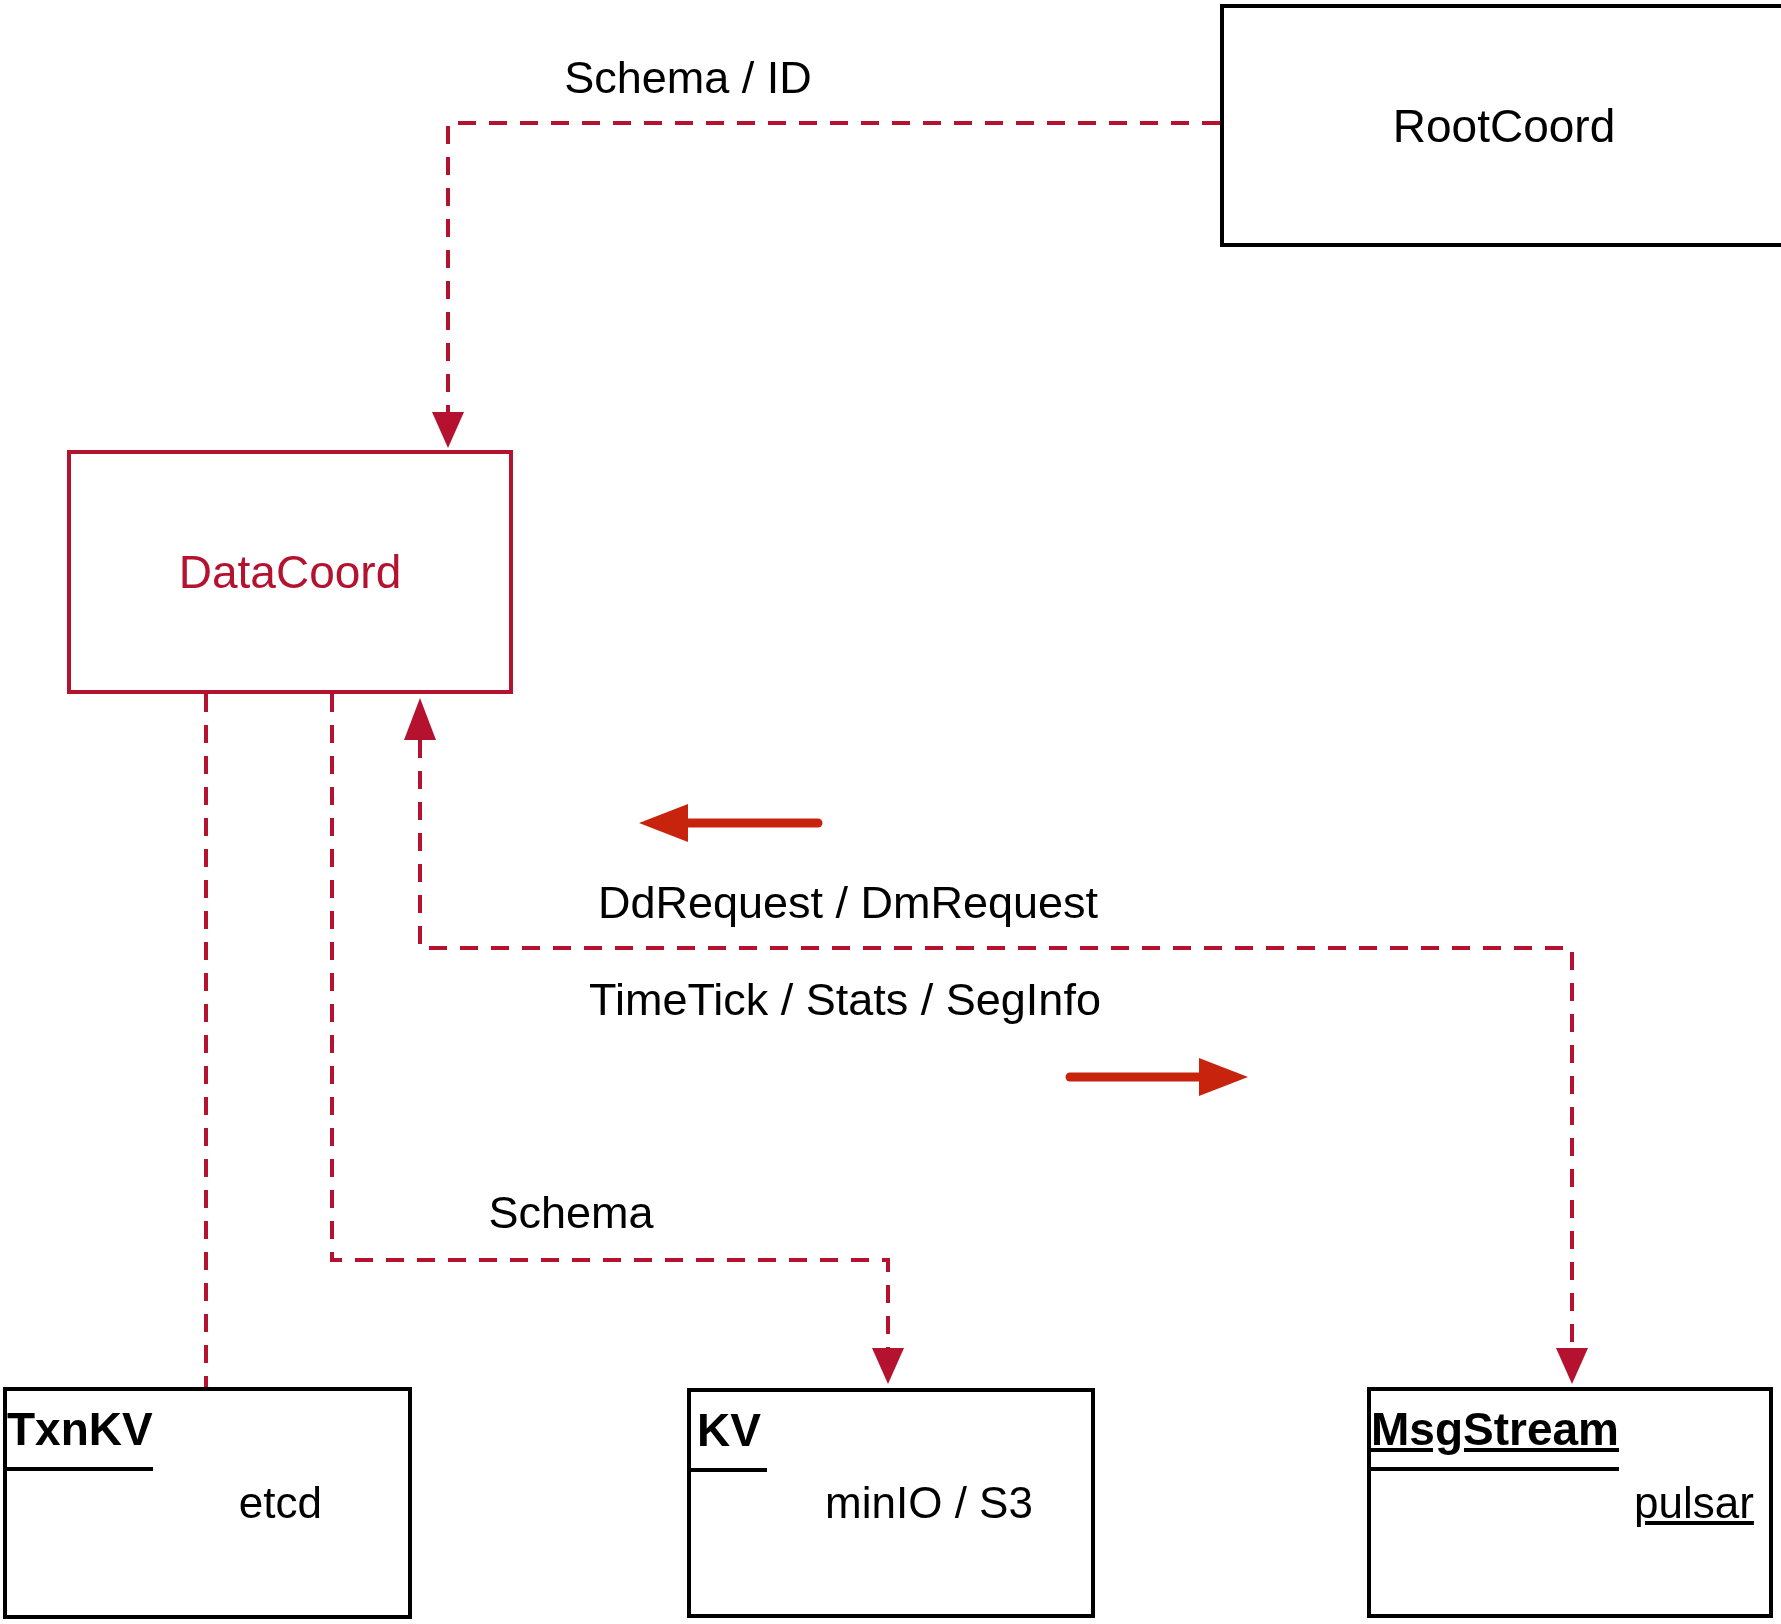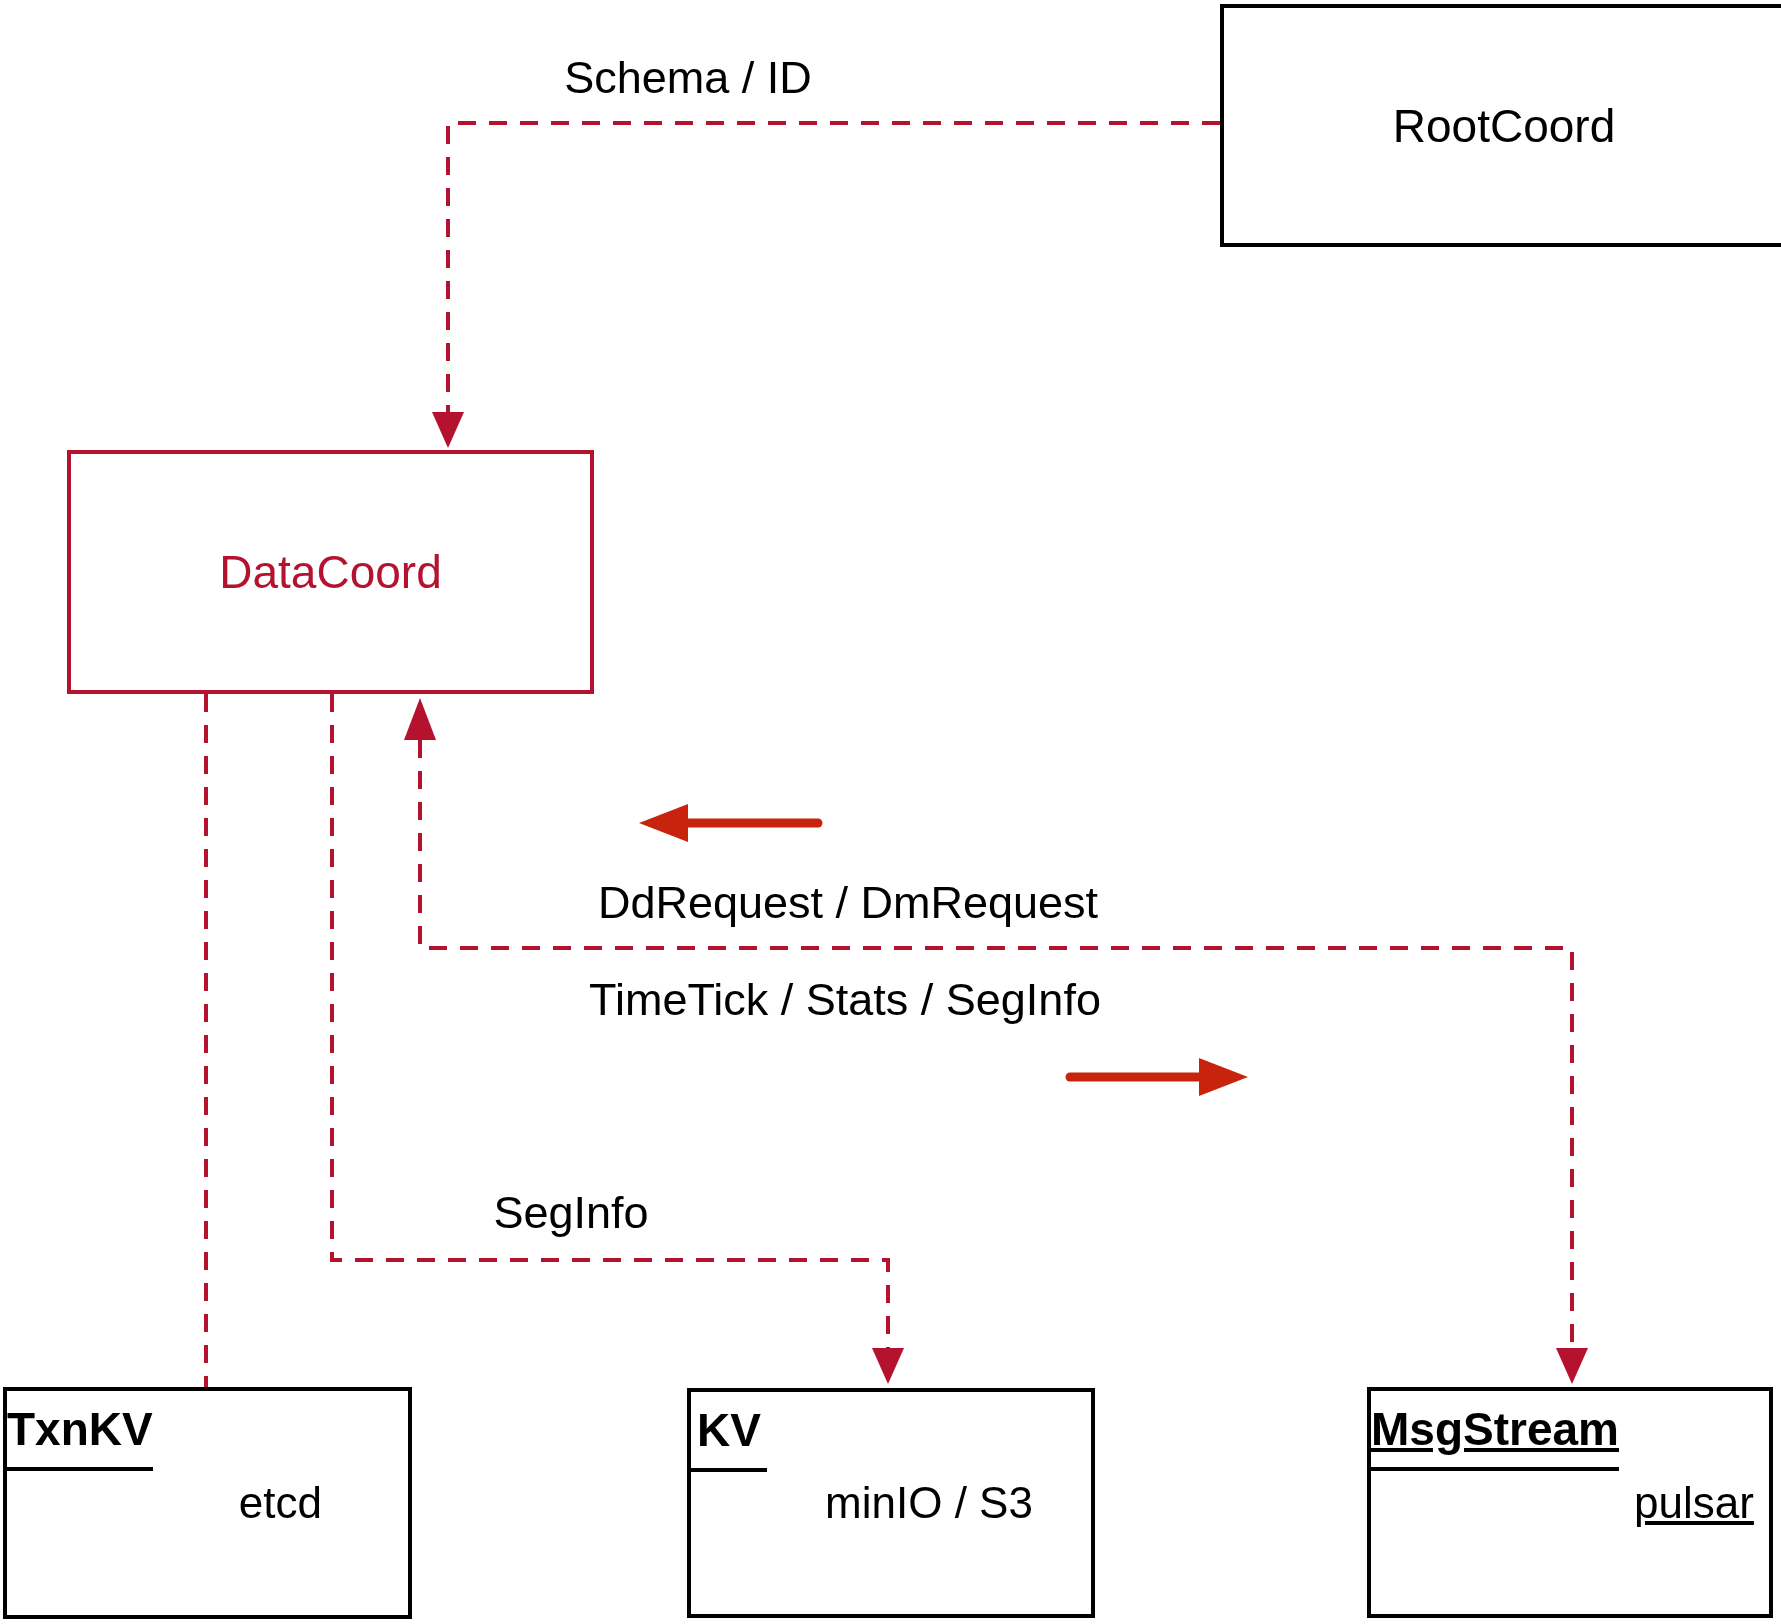--- a/index.html
+++ b/index.html
@@ -24,21 +24,21 @@
   .node{
     position:absolute;
     background:#ffffff;
     box-sizing:border-box;
     display:flex;align-items:center;justify-content:center;
     font-size:46px;color:var(--ink);
   }
   .plain{border:4px solid var(--ink);}
   #node-rootcoord{left:1220px;top:4px;width:568px;height:243px;}
   #node-datacoord{
-    left:67px;top:450px;width:527px;height:244px;
+    left:67px;top:450px;width:446px;height:244px;
     border:4px solid var(--crimson);color:var(--crimson);
   }
   .table-node{
     position:absolute;
     background:#ffffff;
     box-sizing:border-box;
     border:4px solid var(--ink);
     display:flex;flex-direction:row;
     color:var(--ink);
   }
@@ -117,15 +117,15 @@
   <div id="node-msgstream" class="table-node">
     <div class="table-title">MsgStream</div>
     <div class="table-body">
       <span>pulsar</span>
     </div>
   </div>
 
   <div id="label-schema" class="edge-label">Schema / ID</div>
   <div id="label-timetick" class="edge-label">TimeTick / Stats / SegInfo</div>
   <div id="label-ddrequest" class="edge-label">DdRequest / DmRequest</div>
-  <div id="label-binlogs" class="edge-label">SegInfo</div>
+  <div id="label-binlogs" class="edge-label">Schema</div>
 
 </div>
 
 </body></html>

